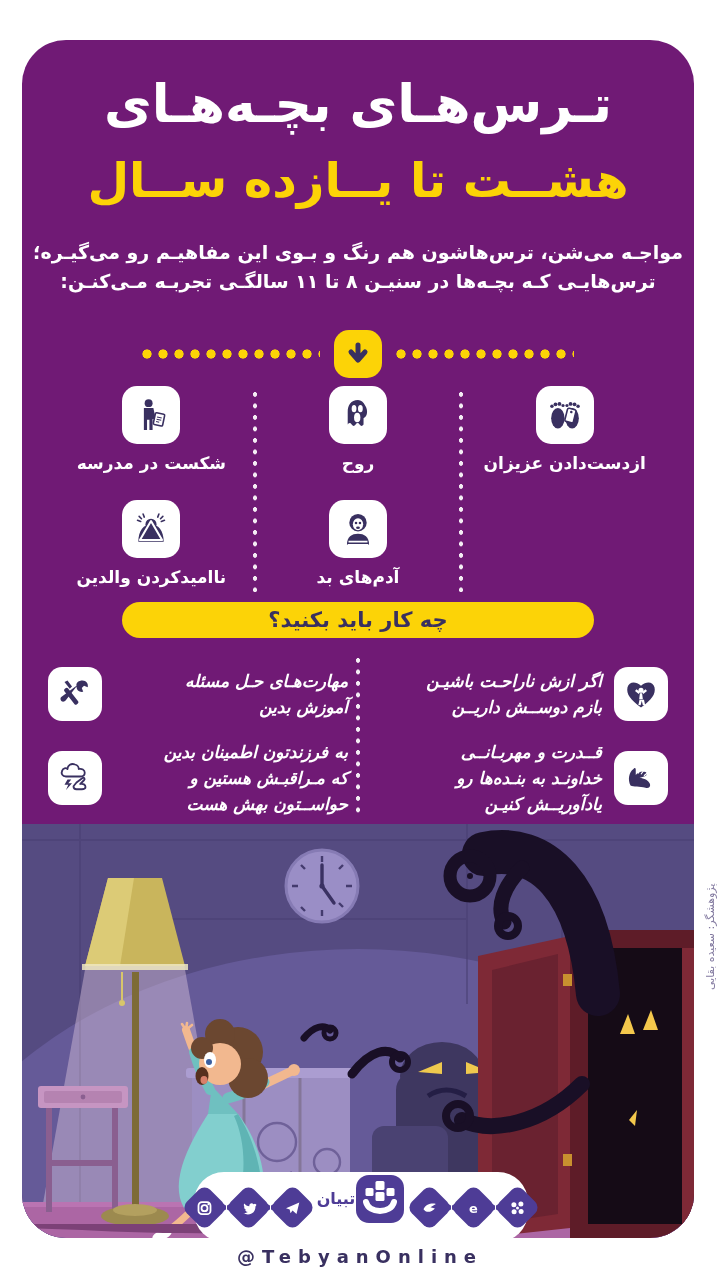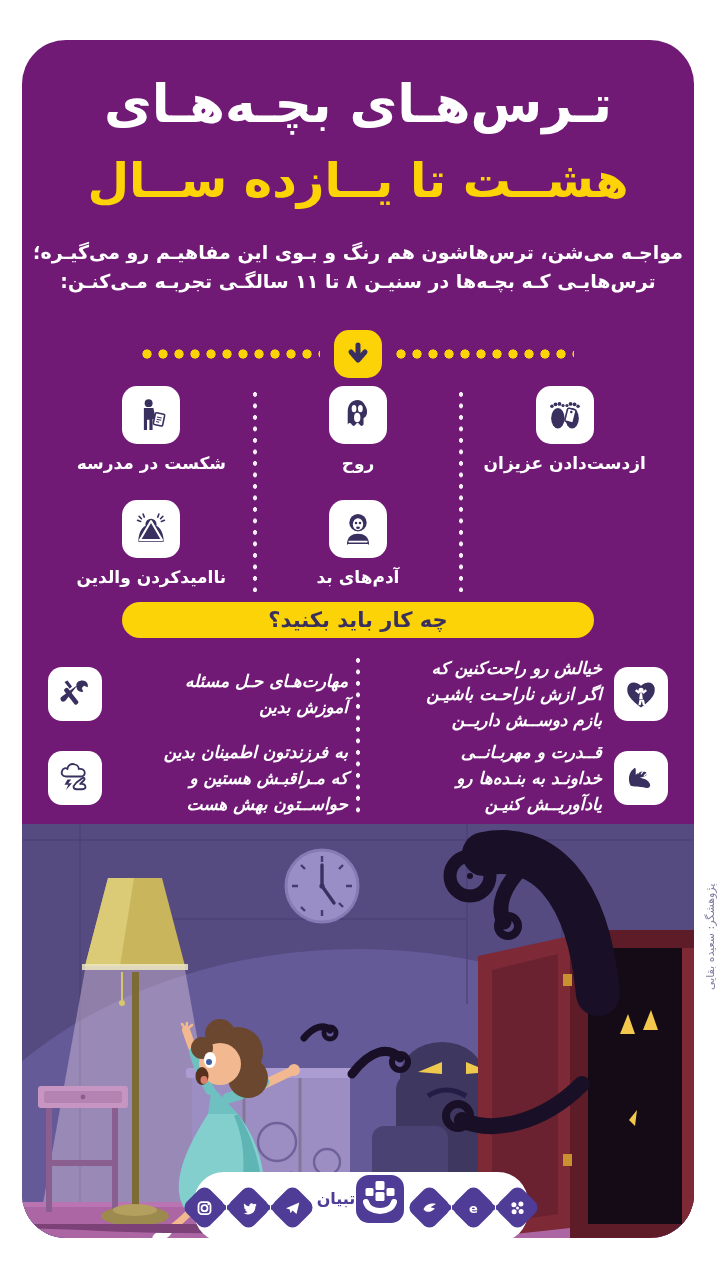--- a/index.html
+++ b/index.html
@@ -191,21 +191,20 @@
               <path d="M24 42 C10 32 4 24 6 15 C8 8 16 6 24 13 C32 6 40 8 42 15 C44 24 38 32 24 42 Z" fill="#393060"></path>
               <g fill="#ffffff">
                 <circle cx="24" cy="19" r="3.4"></circle>
                 <path d="M22.5 23 h3 l1 8 h-5 Z"></path>
                 <path d="M21 24 l-5 -4 2 -2.4 4.5 3.6 Z M27 24 l5 -4 -2 -2.4 -4.5 3.6 Z"></path>
                 <path d="M22 31.5 l-1.5 7 3 0.6 1.5 -6 1.5 6 3 -0.6 -1.5 -7 Z"></path>
               </g>
             </svg>
           </div>
           <div class="adv-text">
-            <div>خیالش رو راحت‌کنین که</div>
             <div>اگر ازش ناراحـت باشیـن</div>
             <div>بازم دوســش داریــن</div>
           </div>
         </div>
         <div class="adv-item">
           <div class="tile">
             <svg width="36" height="36" viewBox="0 0 48 48">
               <g fill="#393060">
                 <path d="M10 34 C6 26 8 16 14 12 C15 10 17 10 17 13 L17 20 C20 16 26 14 30 16 C33 18 32 21 28 22 L22 24 C28 24 34 27 36 32 C37 36 34 38 30 37 C22 35 14 36 10 34 Z"></path>
               </g>
@@ -457,15 +456,16 @@
         <svg width="16" height="16" viewBox="0 0 16 16">
           <rect x="2" y="2" width="12" height="12" rx="3.5" fill="none" stroke="#ffffff" stroke-width="1.8"></rect>
           <circle cx="8" cy="8" r="3" fill="none" stroke="#ffffff" stroke-width="1.8"></circle>
           <circle cx="12" cy="4" r="1.1" fill="#ffffff"></circle>
         </svg>
           </span>
       </div>
     </div>
   </div>
 
+  <div class="handle">@TebyanOnline</div>
 
   <div class="credit">پژوهشگر: سعیده بقایی</div>
 </div>
 
 </body></html>

